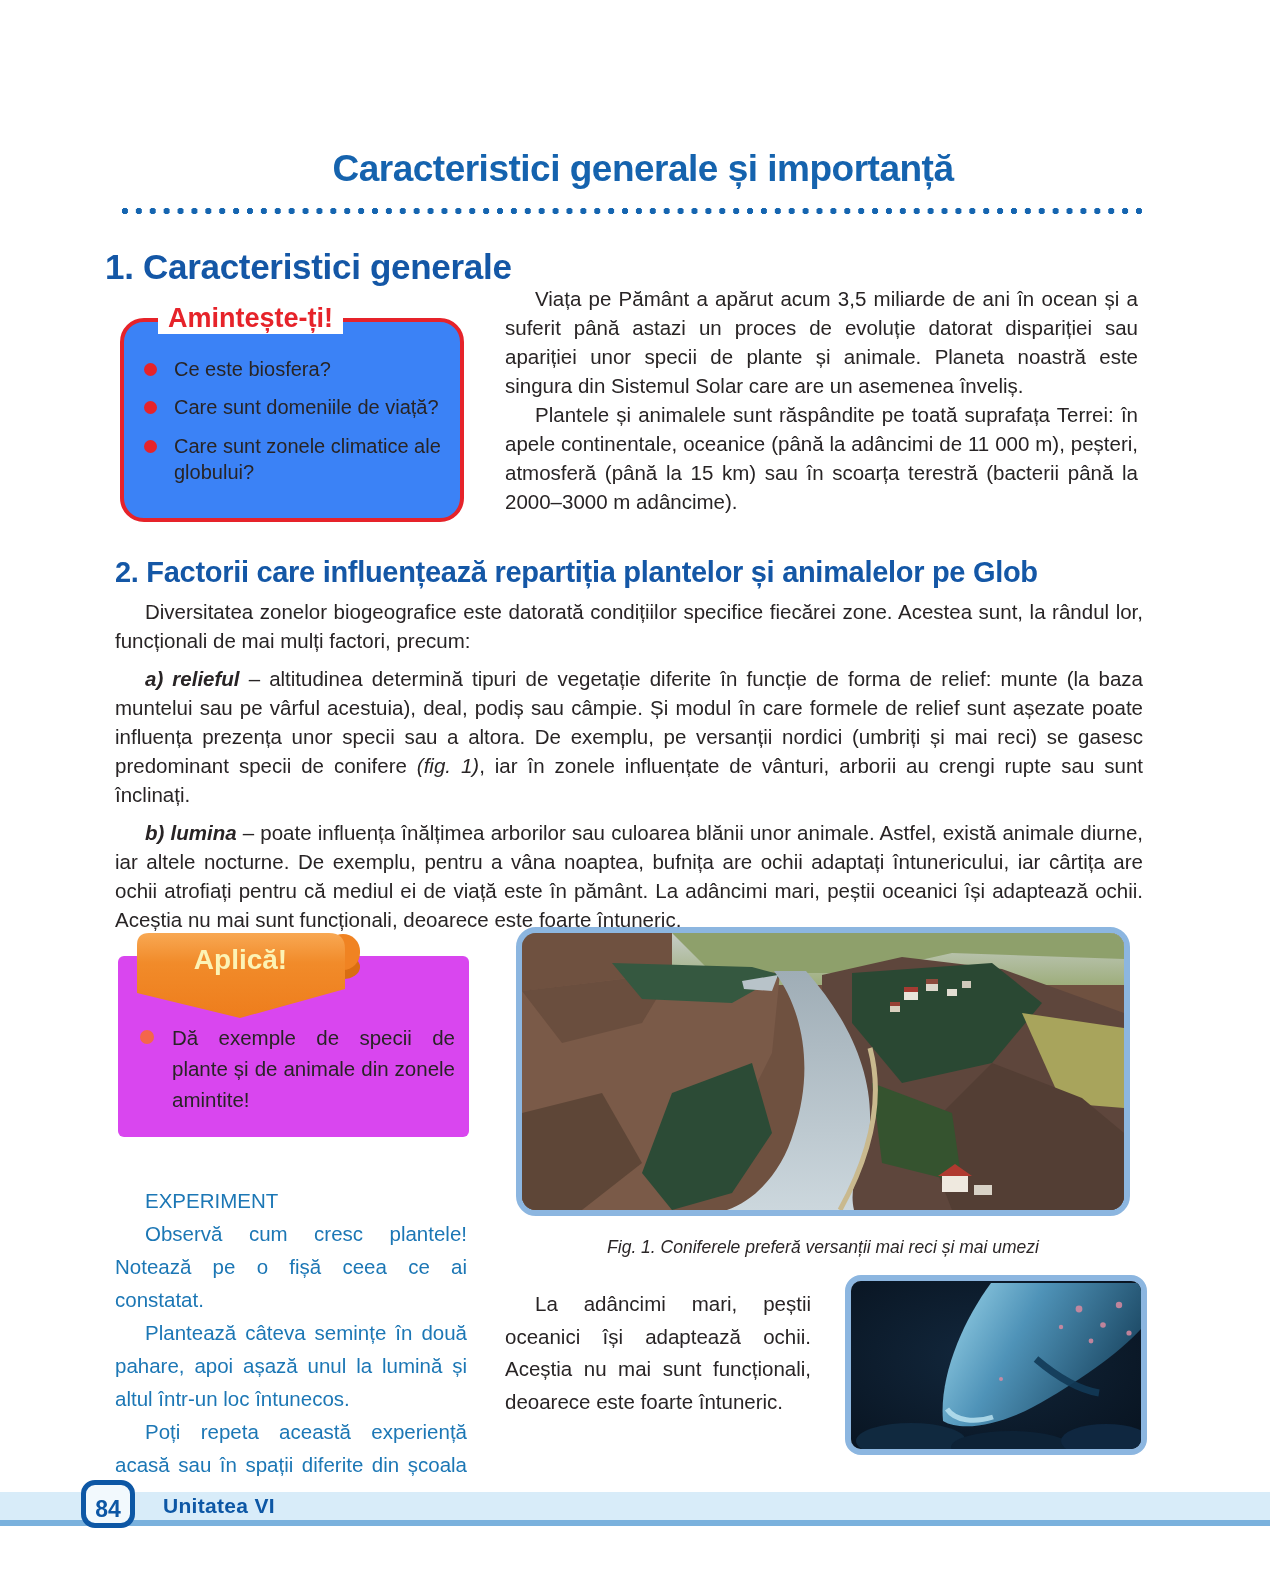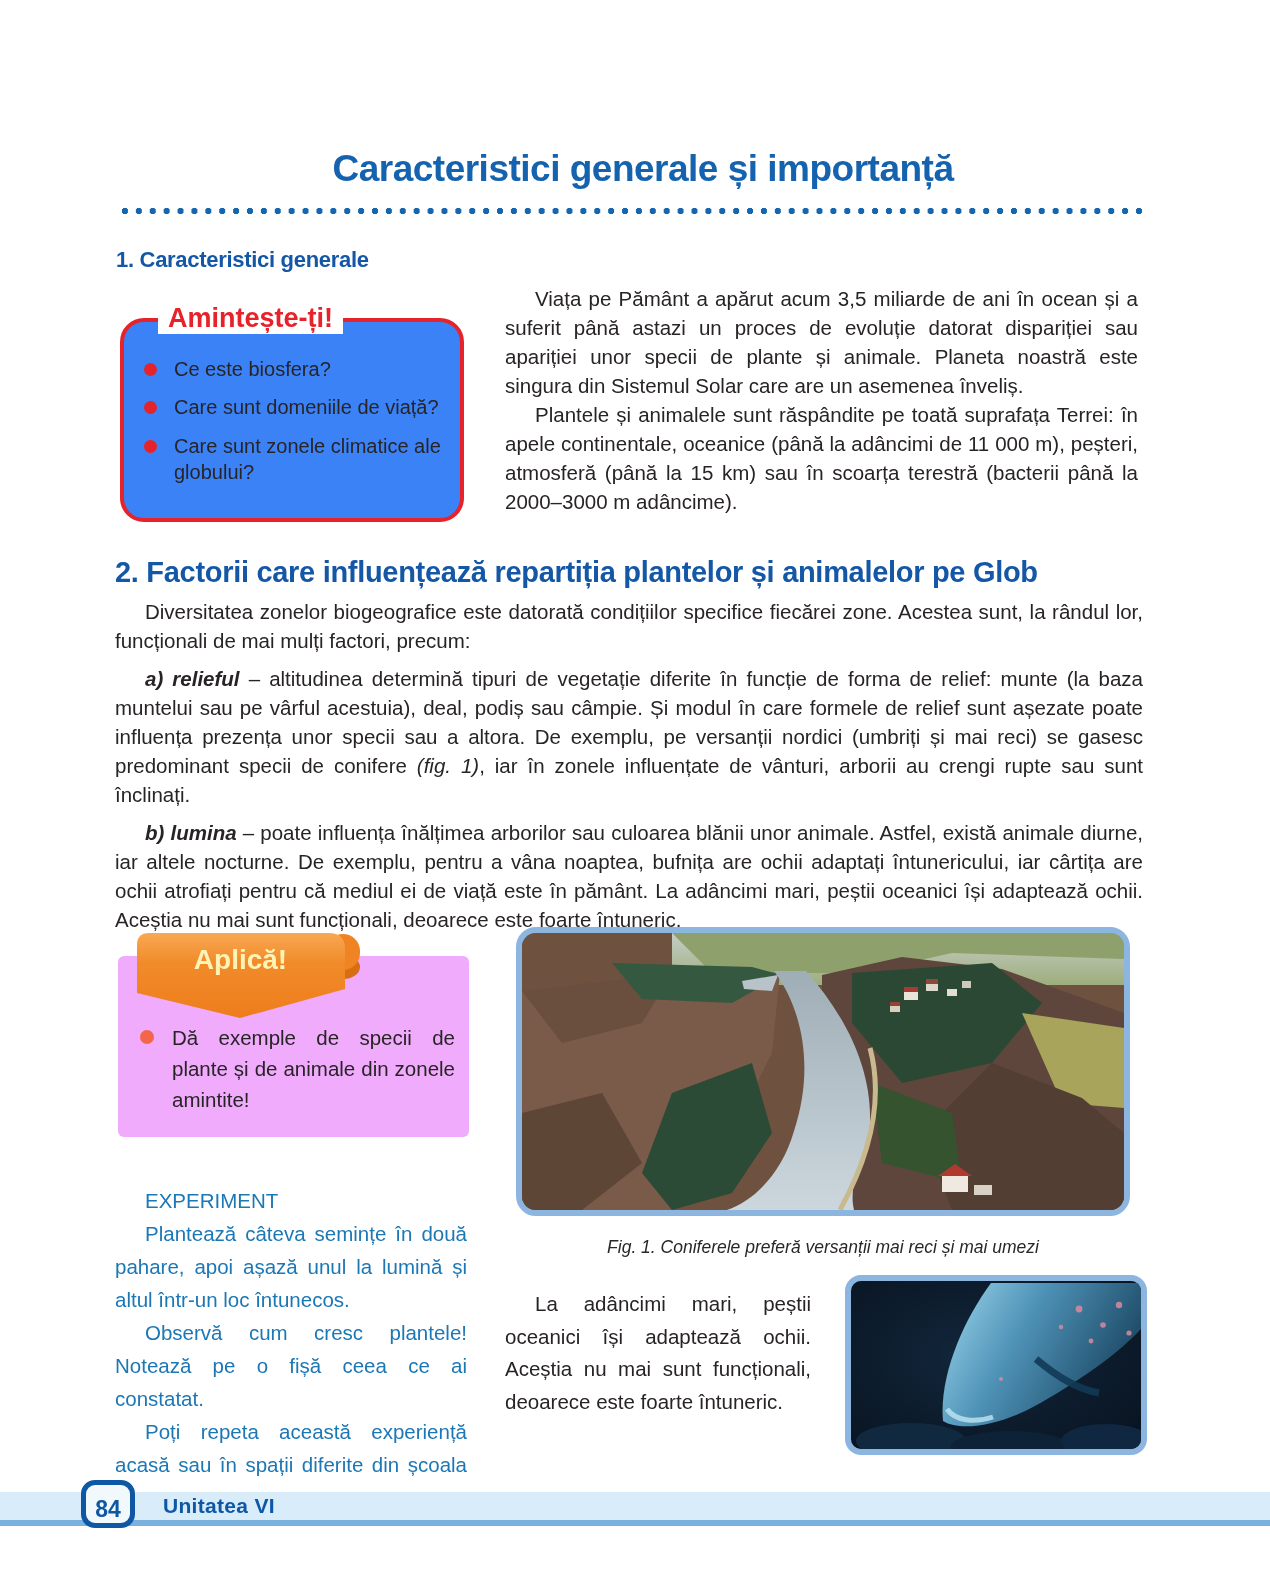--- a/index.html
+++ b/index.html
@@ -19,21 +19,21 @@
   .main-title{
     position:absolute;left:0;top:148px;width:1246px;text-align:center;
     color:#1563ae;font-size:37px;font-weight:bold;letter-spacing:-0.5px;margin-left:20px;
   }
   .dotted{
     position:absolute;left:120px;top:206px;width:1028px;height:10px;
     background-image:radial-gradient(circle 3.4px at 5px 5px,#1565b0 90%,transparent 100%);
     background-size:13.9px 10px;background-repeat:repeat-x;
   }
   .h-sec{position:absolute;color:#1457a6;font-weight:bold;letter-spacing:-0.3px;}
-  .h-s1{left:116px;top:247px;font-size:22px;}
+  .h-s1{left:105px;top:247px;font-size:35px;}
   .h-s2{left:115px;top:556px;font-size:29px;}
   
   .remember{
     position:absolute;left:120px;top:318px;width:336px;height:196px;
     border:4px solid #e6232a;border-radius:24px;background:#3b82f6;
   }
   .remember-title{
     position:absolute;left:34px;top:-19px;background:#ffffff;padding:0 10px;
     color:#e6232a;font-size:27px;font-weight:bold;
   }
@@ -49,21 +49,21 @@
   .bodytext{font-size:20.5px;line-height:29px;text-align:justify;color:#282425;}
   .bodytext p{margin:0;text-indent:30px;}
   .intro{position:absolute;left:505px;top:284px;width:633px;}
   .factors{position:absolute;left:115px;top:597px;width:1028px;}
   .factors p.fpara{margin-top:9px;}
   .blt-it{font-weight:bold;font-style:italic;}
   .it{font-style:italic;}
   
   .peach-box{
     position:absolute;left:118px;top:956px;width:351px;height:181px;
-    background:#f0abfc;border-radius:6px;
+    background:#d946ef;border-radius:6px;
   }
   .apply-item{
     position:relative;margin:66px 14px 0 22px;padding-left:32px;
     font-size:20.5px;line-height:31px;text-align:justify;color:#282425;
   }
   .apply-item::before{
     content:"";position:absolute;left:0;top:8px;width:14px;height:14px;border-radius:50%;background:#f4664a;
   }
   .ribbon{position:absolute;left:133px;top:929px;width:235px;height:94px;}
   .ribbon-label{
@@ -148,22 +148,22 @@
       </linearGradient>
     </defs>
     <ellipse cx="210" cy="38" rx="17" ry="12" fill="#d96d12"></ellipse>
     <rect x="193" y="5" width="34" height="36" rx="17" fill="#f08322"></rect>
     <path d="M 16,4 Q 4,4 4,16 L 4,64 L 107,89 L 212,60 L 212,20 Q 212,4 196,4 Z" fill="url(#ribGrad)"></path>
   </svg>
   <div class="ribbon-label">Aplică!</div>
 
   <div class="experiment">
     <p>EXPERIMENT</p>
+    <p>Observă cum cresc plantele! Notează pe o fișă ceea ce ai constatat.</p>
     <p>Plantează câteva semințe în două pahare, apoi așază unul la lumină și altul într-un loc întunecos.</p>
-    <p>Observă cum cresc plantele! Notează pe o fișă ceea ce ai constatat.</p>
     <p>Poți repeta această experiență acasă sau în spații diferite din școala ta.</p>
   </div>
 
   <div class="photo photo1">
     <svg width="602" height="277" viewBox="0 0 602 277">
       <defs>
         <linearGradient id="riverG" x1="0" y1="0" x2="0" y2="1">
           <stop offset="0" stop-color="#9fadb6"></stop>
           <stop offset="1" stop-color="#ccd7dd"></stop>
         </linearGradient>

